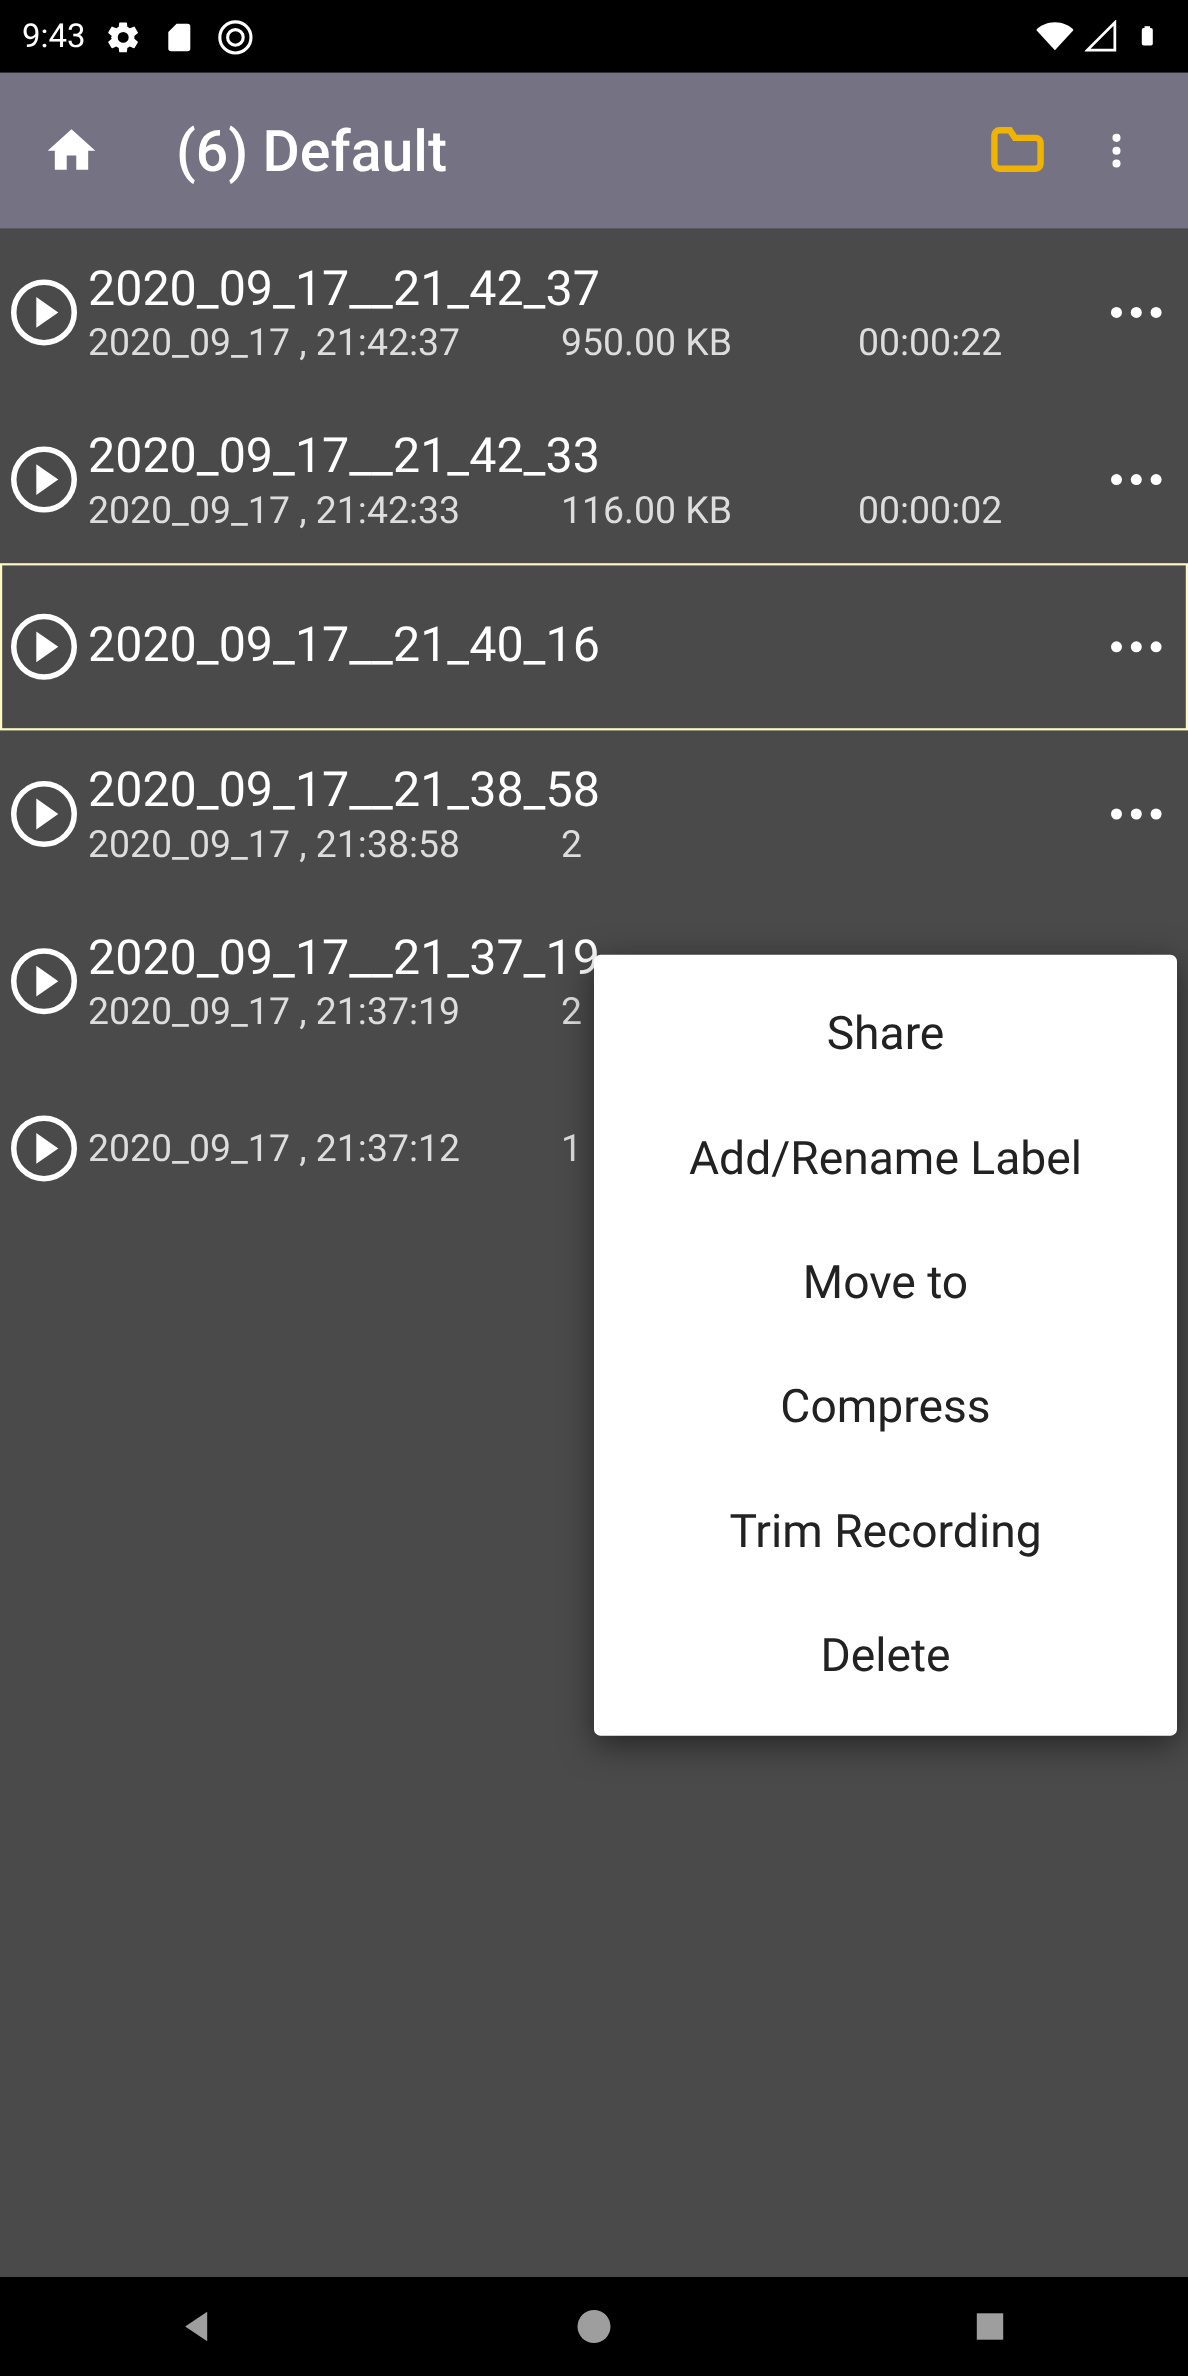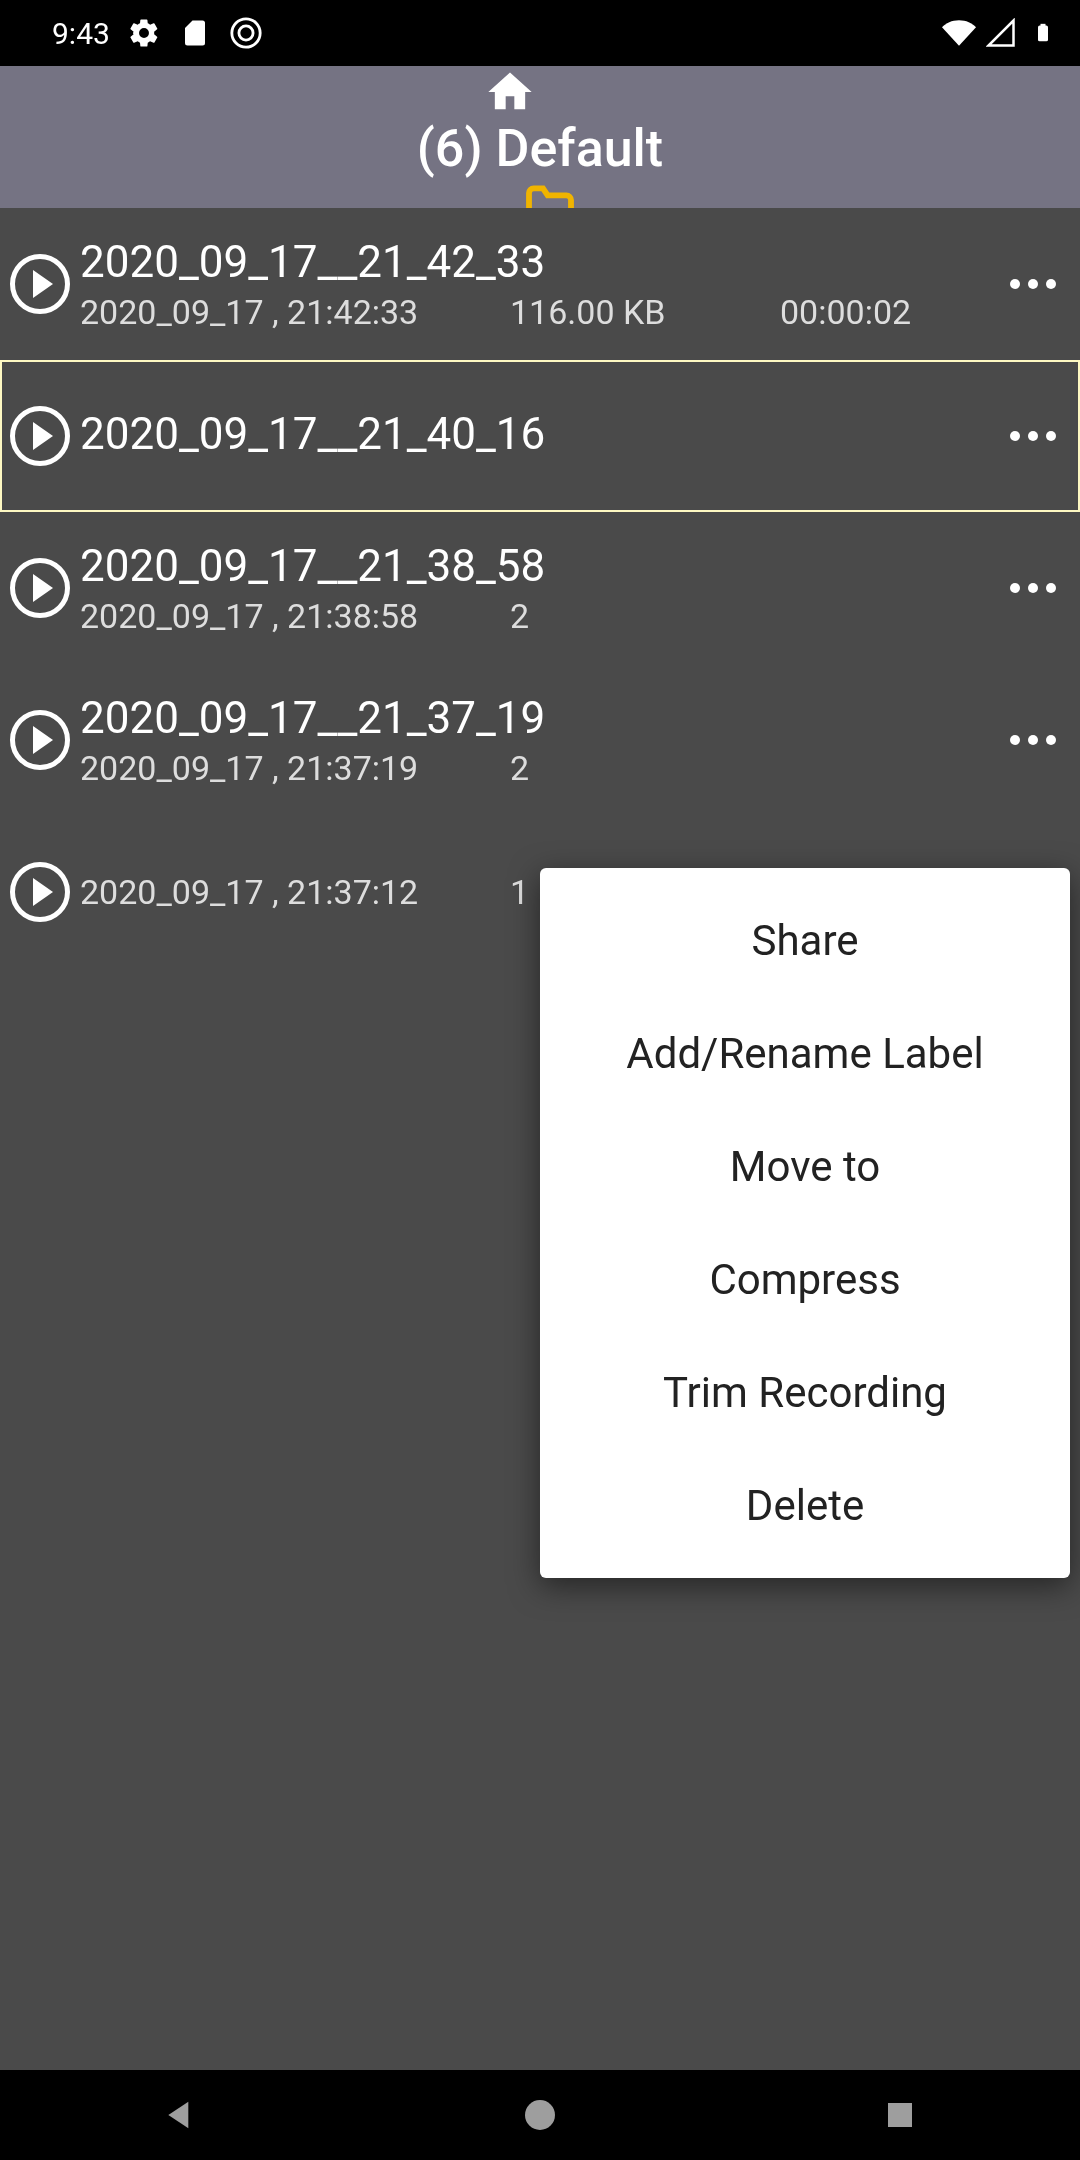--- a/index.html
+++ b/index.html
@@ -1,25 +1,25 @@
 <!DOCTYPE html>
 <html><head>
 <meta charset="utf-8">
 <style>
   * { margin: 0; padding: 0; box-sizing: border-box; font-family: Roboto, Arial, sans-serif; }
   body { width: 1080px; height: 2160px; background: #000; overflow: hidden; position: relative; }
 
   
   .status-bar { height: 66px; background: #000; color: #fff; display: flex; align-items: center; padding: 0 20px; font-size: 30px; }
-  .status-left { display: flex; align-items: center; gap: 17px; margin-left: 32px; }
+  .status-left { display: flex; align-items: flex-end; gap: 17px; }
   .status-right { margin-left: auto; display: flex; align-items: center; gap: 8px; }
   .status-icon { width: 34px; height: 34px; display: inline-flex; align-items: center; justify-content: center; }
 
   
-  .app-header { height: 142px; background: #757383; display: flex; align-items: center; padding: 0 30px; flex-direction: column; }
+  .app-header { height: 142px; background: #757383; display: flex; align-items: center; padding: 0 30px; }
   .home-btn { width: 70px; height: 70px; display: flex; align-items: center; justify-content: center; margin-right: 60px; }
   .header-title { color: #fff; font-size: 52px; font-weight: 500; flex: 1; }
   .header-icon { width: 70px; height: 70px; display: flex; align-items: center; justify-content: center; margin-left: 20px; }
 
   
   .list-area { background: #4a4a4a; height: 1862px; position: relative; }
 
   .list-item { height: 152px; border: 2px solid transparent; display: flex; align-items: center; padding: 0 10px 0 8px; position: relative; }
   .list-item.selected { border: 2px solid #fef9c3; }
   .play-icon { width: 60px; height: 60px; border: 5px solid #fff; border-radius: 50%; display: flex; align-items: center; justify-content: center; margin-right: 10px; flex-shrink: 0; }
@@ -100,20 +100,38 @@
     <svg viewBox="0 0 24 24" width="40" height="40" fill="#fff">
         <circle cx="12" cy="5" r="2.2"></circle>
         <circle cx="12" cy="12" r="2.2"></circle>
         <circle cx="12" cy="19" r="2.2"></circle>
       </svg>
   </div>
 </div>
 
 <div class="list-area">
 
+  <div class="list-item">
+    <div class="play-icon">
+        <div class="play-triangle"></div>
+      </div>
+    <div class="item-body">
+      <div class="item-title">2020_09_17__21_42_37</div>
+      <div class="item-sub">
+        <span class="sub-date">2020_09_17 , 21:42:37</span>
+        <span class="sub-size">950.00 KB</span>
+        <span class="sub-dur">00:00:22</span>
+      </div>
+    </div>
+    <div class="more-dots">
+        <span></span>
+        <span></span>
+        <span></span>
+      </div>
+  </div>
 
   <div class="list-item">
     <div class="play-icon">
         <div class="play-triangle"></div>
       </div>
     <div class="item-body">
       <div class="item-title">2020_09_17__21_42_33</div>
       <div class="item-sub">
         <span class="sub-date">2020_09_17 , 21:42:33</span>
         <span class="sub-size">116.00 KB</span>

